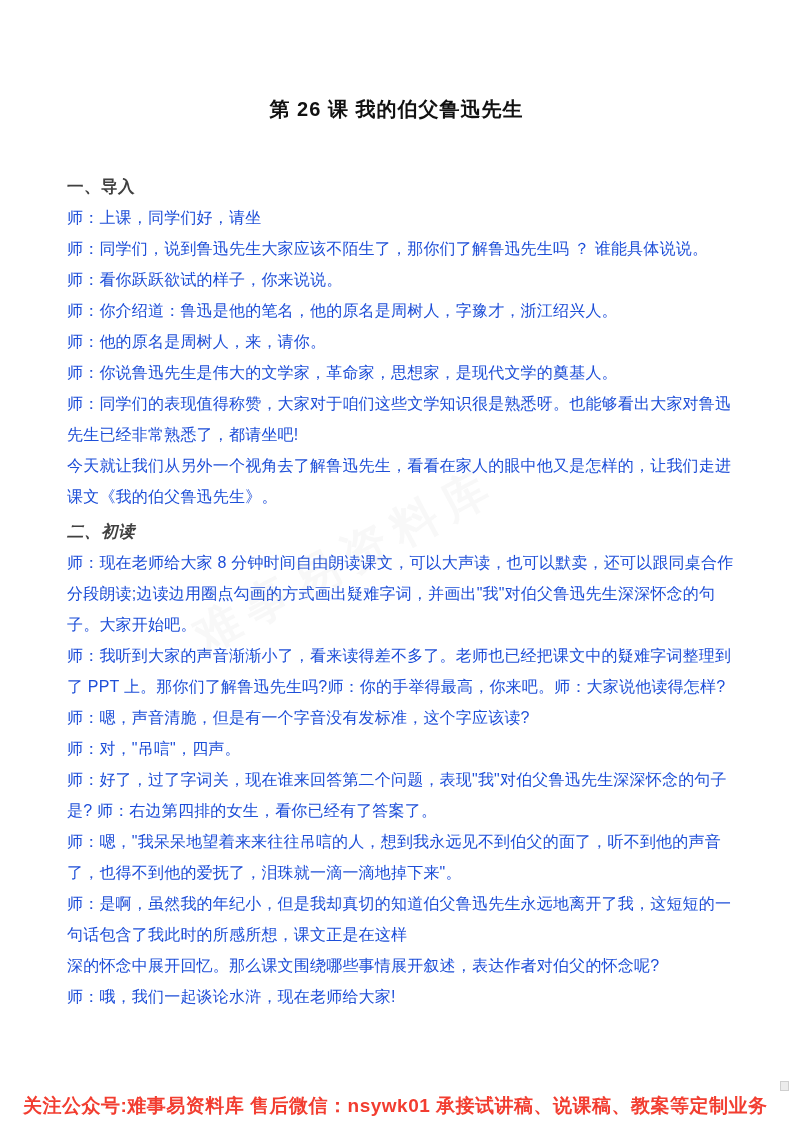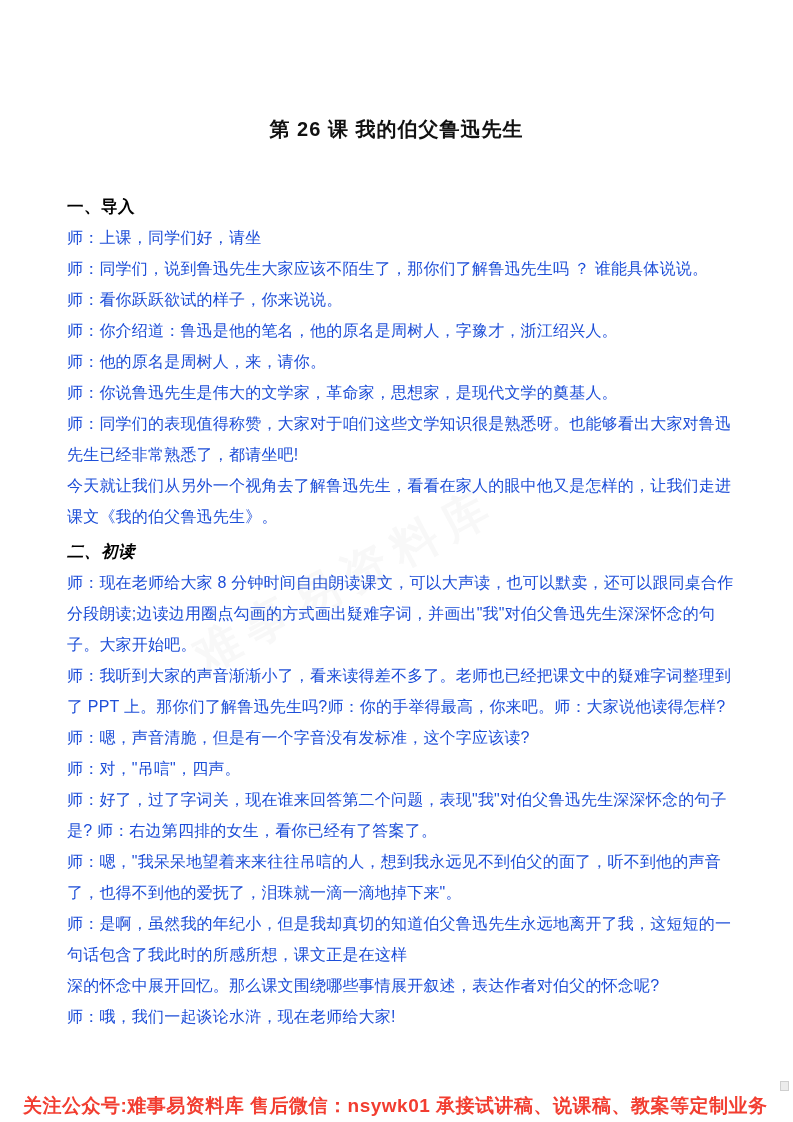--- a/index.html
+++ b/index.html
@@ -11,39 +11,38 @@
     width: 793px;
     height: 1122px;
     position: relative;
     overflow: hidden;
     font-family: "Liberation Sans", sans-serif;
   }
   .page {
     position: absolute;
     inset: 0;
     background: #ffffff;
-    margin-top: 20px;
   }
   .doc-title {
     margin: 96px 0 0 0;
     text-align: center;
     font-size: 20px;
     font-weight: 700;
     color: #111111;
     letter-spacing: 1px;
     line-height: 26px;
   }
   .content {
     margin: 0 67px 0 67px;
   }
   .section-heading {
     margin: 0;
     font-size: 16.5px;
     font-weight: 700;
-    color: #000000;
+    color: #404040;
     line-height: 24px;
     letter-spacing: 0.5px;
   }
   .section:first-child .section-heading {
     margin-top: 52px;
   }
   .section + .section .section-heading {
     margin-top: 7px;
     font-style: italic;
   }

